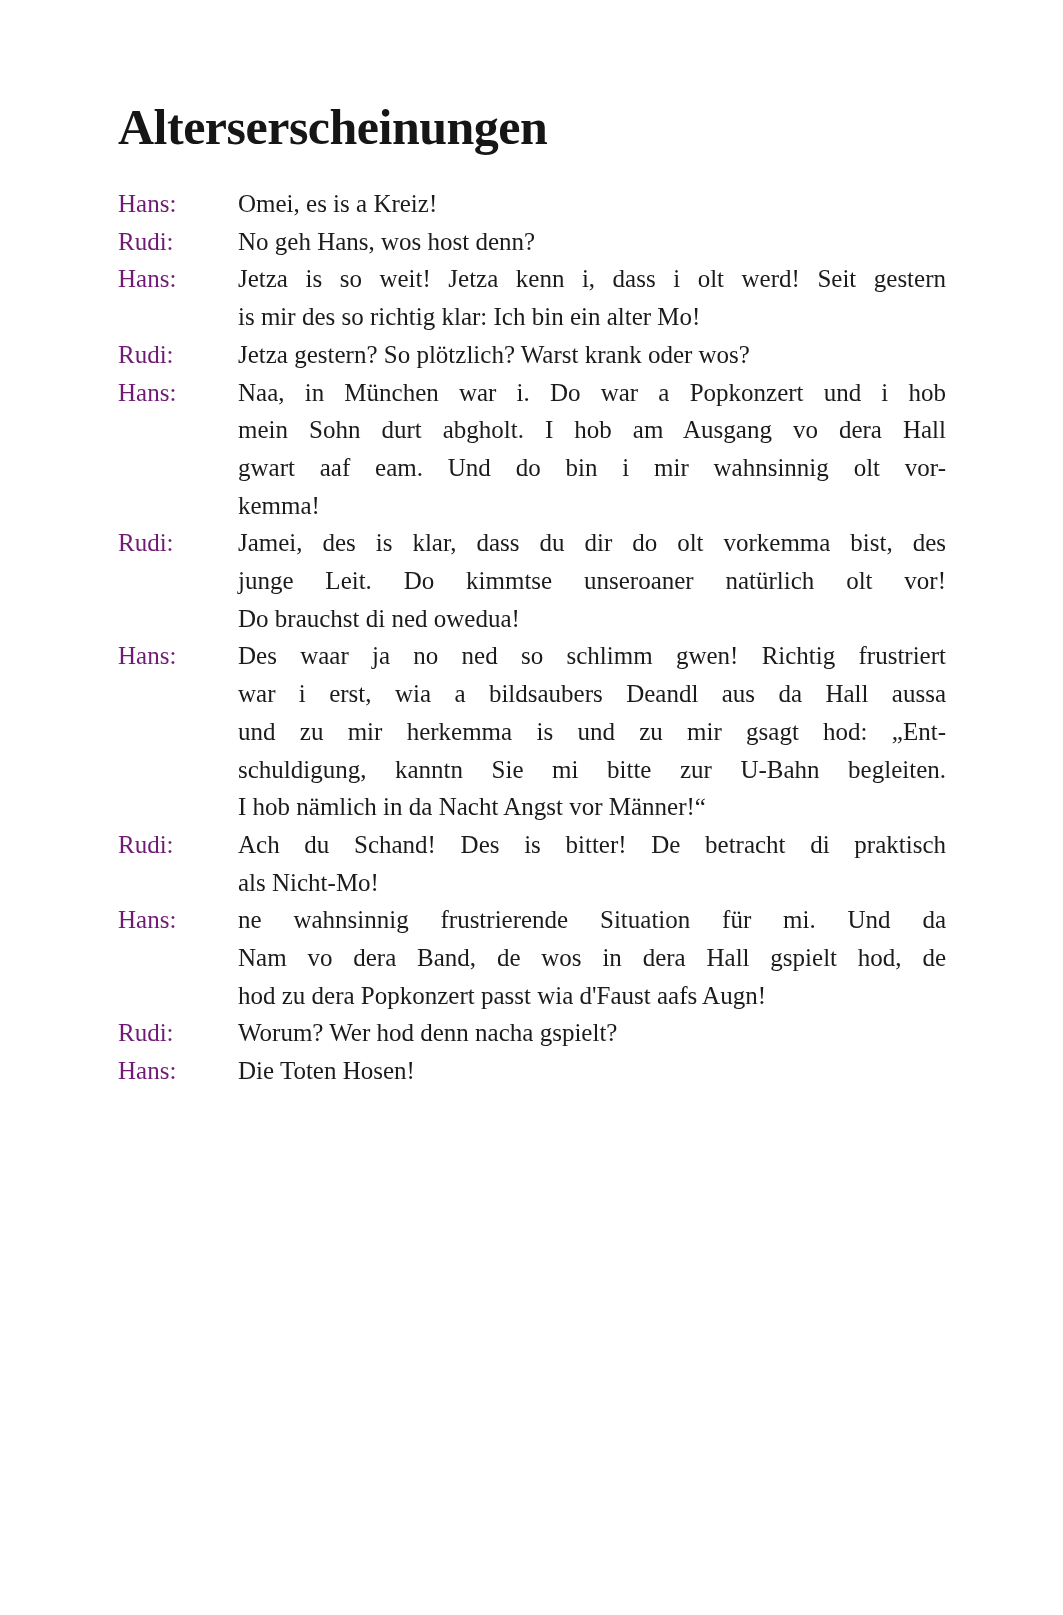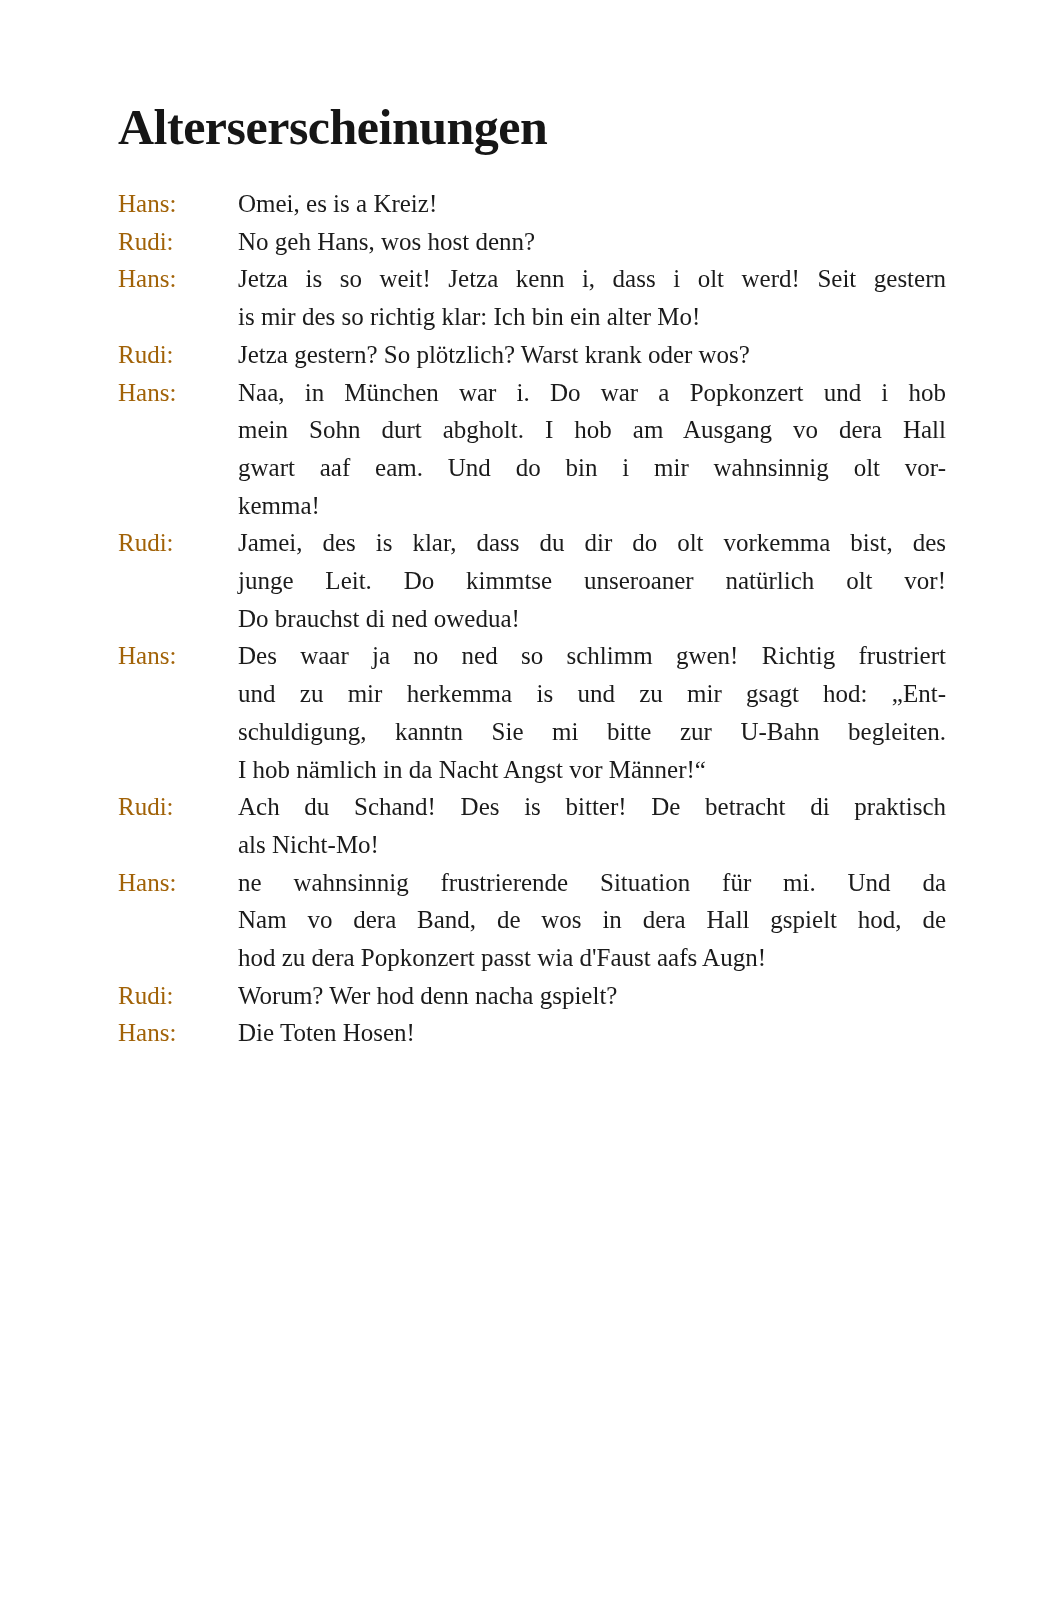--- a/index.html
+++ b/index.html
@@ -35,21 +35,21 @@
   }
   .speech {
     display: flex;
     align-items: flex-start;
   }
   .speaker {
     flex: 0 0 120px;
     width: 120px;
     font-size: 25px;
     line-height: 37.7px;
-    color: #a16207;
+    color: #701a75;
   }
   .speech-text {
     flex: 0 0 708px;
     width: 708px;
   }
   .line {
     font-size: 25px;
     line-height: 37.7px;
     text-align: left;
     color: #1b1b1b;
@@ -113,20 +113,21 @@
           <div class="speech-text">
             <div class="line justified">Jamei, des is klar, dass du dir do olt vorkemma bist, des</div>
             <div class="line justified">junge Leit. Do kimmtse unseroaner natürlich olt vor!</div>
             <div class="line">Do brauchst di ned owedua!</div>
           </div>
         </div>
         <div class="speech">
           <div class="speaker">Hans:</div>
           <div class="speech-text">
             <div class="line justified">Des waar ja no ned so schlimm gwen! Richtig frustriert</div>
+            <div class="line justified">war i erst, wia a bildsaubers Deandl aus da Hall aussa</div>
             <div class="line justified">und zu mir herkemma is und zu mir gsagt hod: „Ent-</div>
             <div class="line justified">schuldigung, kanntn Sie mi bitte zur U-Bahn begleiten.</div>
             <div class="line">I hob nämlich in da Nacht Angst vor Männer!“</div>
           </div>
         </div>
         <div class="speech">
           <div class="speaker">Rudi:</div>
           <div class="speech-text">
             <div class="line justified">Ach du Schand! Des is bitter! De betracht di praktisch</div>
             <div class="line">als Nicht-Mo!</div>

